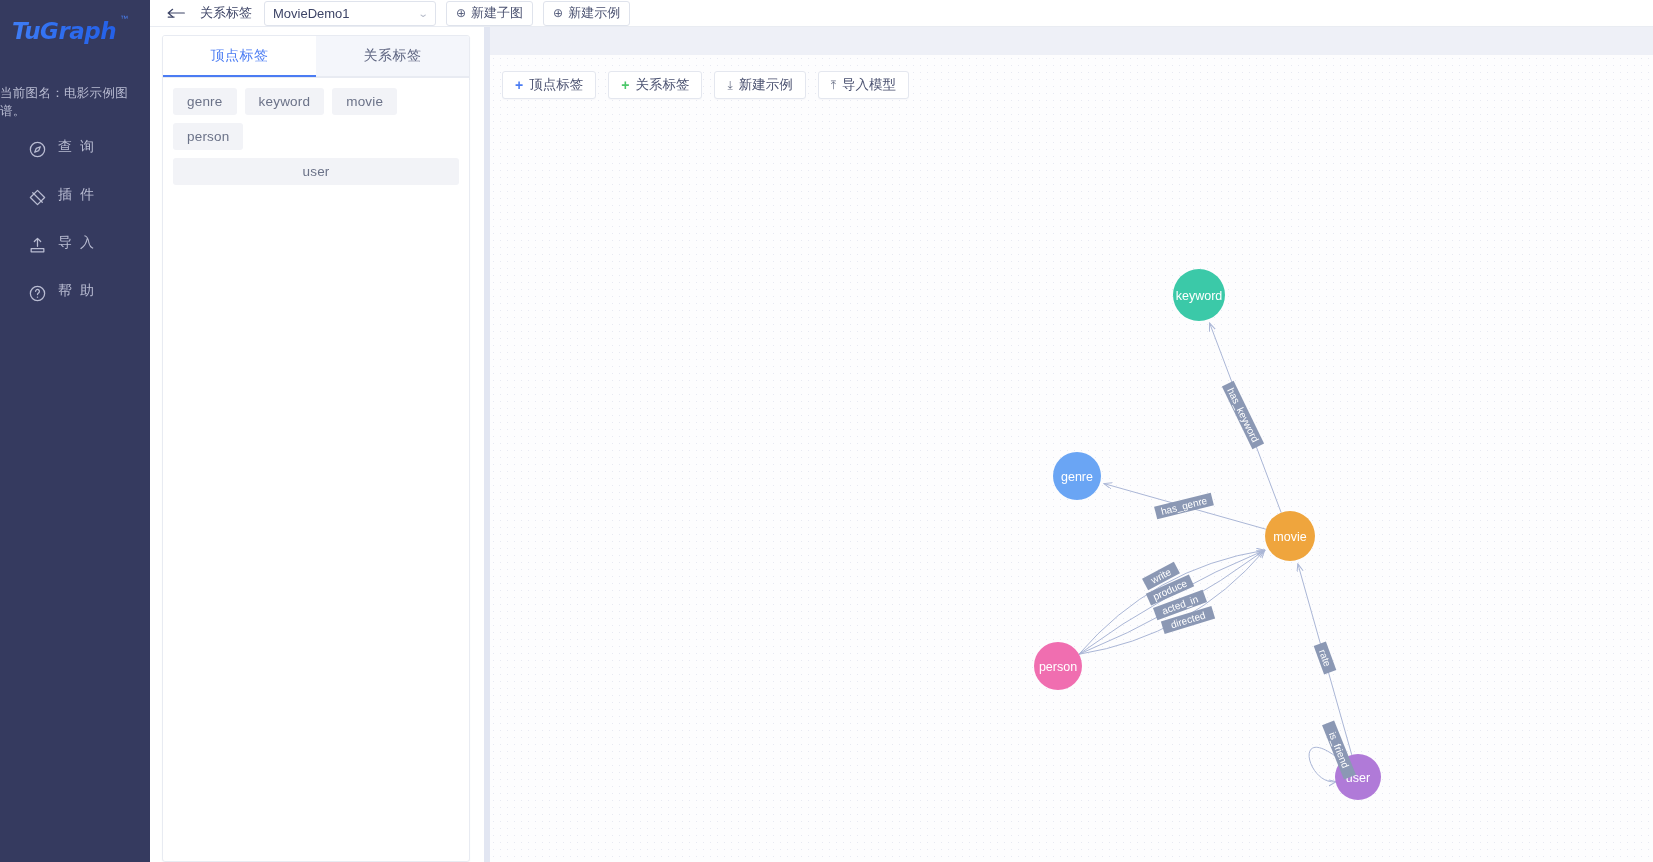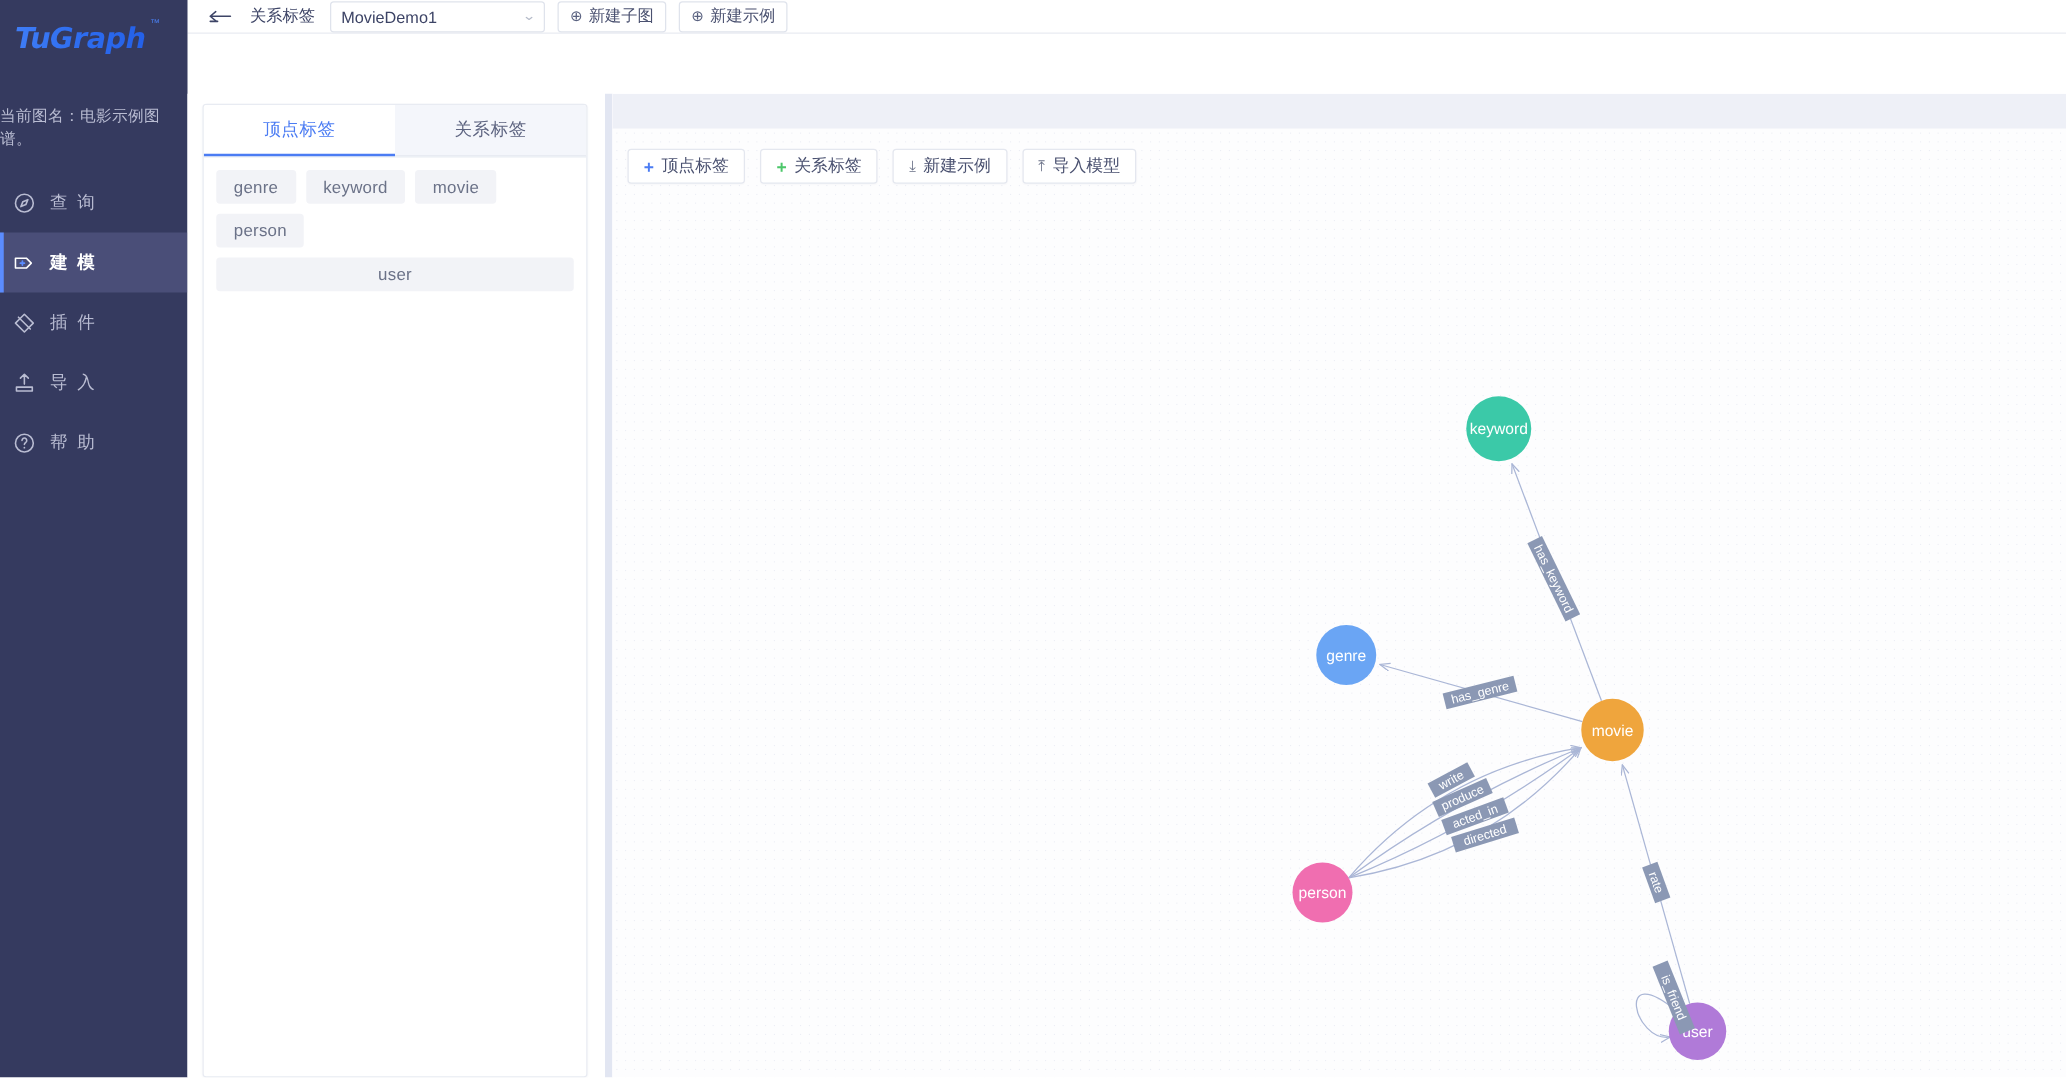--- a/index.html
+++ b/index.html
@@ -46,22 +46,22 @@
     color: #b9bcd2;
     font-size: 12.5px;
     padding: 0 0;
     margin-top: 22px;
     line-height: 18px;
     letter-spacing: 0.3px;
   }
   .nav { margin-top: 18px; }
   .nav-item {
     height: 48px;
-    display: flex; align-items: center;
-    padding-left: 8px;
+    display: flex; 
+    padding-left: 26px;
     color: #b9bcd2;
     font-size: 14px;
     letter-spacing: 2px;
     cursor: pointer;
     position: relative;
   }
   .nav-item.active {
     background: #4a4e78;
     color: #ffffff;
     font-weight: bold;
@@ -105,21 +105,21 @@
     border: 1px solid #dfe3ec; border-radius: 3px;
     background: #fff;
     display: flex; align-items: center; gap: 5px;
     padding: 0 9px;
     font-size: 13px; color: #4a5170;
     margin-left: 10px; cursor: pointer; white-space: nowrap;
   }
   .tb-btn .pico { font-size: 12px; color: #5a6280; line-height: 1; }
 
   
-  #body { flex: 1; display: flex; min-height: 0; background: #ffffff; margin-top: 48px; }
+  #body { flex: 1; display: flex; min-height: 0; background: #ffffff; }
 
   
   #leftpanel {
     width: 330px; flex: 0 0 330px;
     background: #ffffff;
     padding: 8px 10px 0 12px;
     position: relative;
   }
   .card {
     border: 1px solid #e8ebf2;
@@ -219,29 +219,20 @@
       <div class="nav-item">
         <span class="nav-ico">
           <svg viewBox="0 0 24 24" fill="none" stroke="#b9bcd2" stroke-width="1.6">
             <circle cx="12" cy="12" r="9"></circle>
               <path d="M15.5 8.5l-2 5-5 2 2-5z" stroke-linejoin="round"></path>
           </svg>
         </span>
         <span>查 询</span>
       </div>
 
-      <div class="nav-item active">
-        <span class="nav-ico">
-          <svg viewBox="0 0 24 24" fill="none" stroke="#ffffff" stroke-width="1.6">
-            <path d="M3 7h11l5 5-5 5H3z" stroke-linejoin="round"></path>
-            <path d="M8 12h4M10 10v4" stroke="#5b8cff" stroke-width="1.8" stroke-linecap="round"></path>
-          </svg>
-        </span>
-        <span>建 模</span>
-      </div>
 
       <div class="nav-item">
         <span class="nav-ico">
           <svg viewBox="0 0 24 24" fill="none" stroke="#b9bcd2" stroke-width="1.6">
             <path d="M12 3l9 9-9 9-9-9z" stroke-linejoin="round"></path>
             <path d="M6 6l12 12" stroke-linecap="round"></path>
           </svg>
         </span>
         <span>插 件</span>
       </div>

